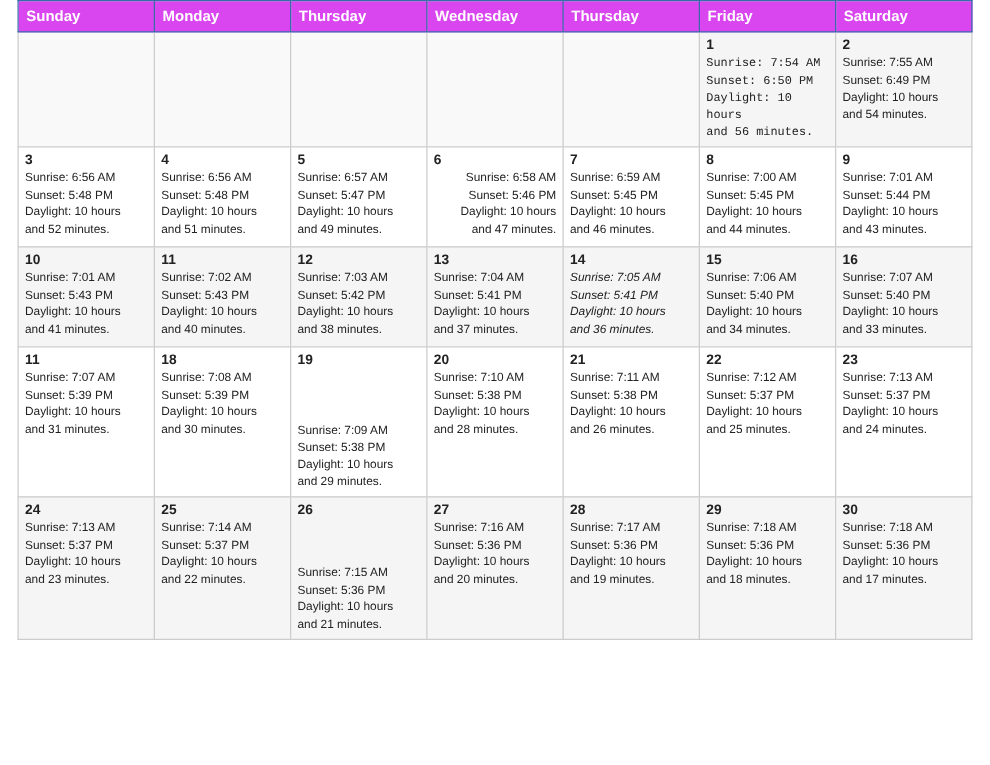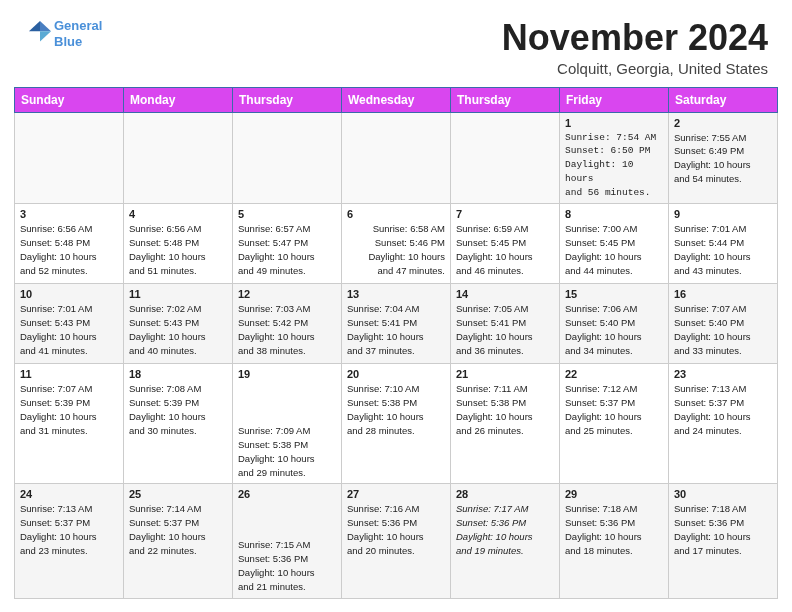--- a/index.html
+++ b/index.html
@@ -101,39 +101,20 @@
       color: #222;
     }
     .empty-cell {
       background: #f9f9f9 !important;
     }
   </style>
 </head>
 <body>
 
 <div class="page">
-  <div class="header">
-    <div class="logo">
-      <div>
-        <svg class="logo-icon" viewBox="0 0 38 38" width="38" height="38">
-          <polygon points="19,4 34,18 19,18" fill="#4a7fc1"></polygon>
-          <polygon points="19,18 34,18 19,32" fill="#5aaad4"></polygon>
-          <polygon points="4,18 19,4 19,18" fill="#2a5fa0"></polygon>
-        </svg>
-      </div>
-      <div class="logo-text">
-        <div><span>General</span></div>
-        <div style="color:#4a90d9;">Blue</div>
-      </div>
-    </div>
-    <div class="title-block">
-      <div class="month-title">November 2024</div>
-      <div class="location">Colquitt, Georgia, United States</div>
-    </div>
-  </div>
 
   <div class="calendar">
     <table>
       <thead>
         <tr>
         <th>Sunday</th>
             <th>Monday</th>
             <th>Thursday</th>
             <th>Wednesday</th>
             <th>Thursday</th>
@@ -238,21 +219,21 @@
             </td>
             <td>
               <span class="day-num">13</span>
               <div class="day-info" style="white-space: pre-line;">Sunrise: 7:04 AM
 Sunset: 5:41 PM
 Daylight: 10 hours
 and 37 minutes.</div>
             </td>
             <td>
               <span class="day-num">14</span>
-              <div class="day-info" style="white-space: pre-line;">Sunrise: 7:05 AM
+              <div class="day-info" style="white-space: pre-line; font-style: italic;">Sunrise: 7:05 AM
 Sunset: 5:41 PM
 Daylight: 10 hours
 and 36 minutes.</div>
             </td>
             <td>
               <span class="day-num">15</span>
               <div class="day-info" style="white-space: pre-line;">Sunrise: 7:06 AM
 Sunset: 5:40 PM
 Daylight: 10 hours
 and 34 minutes.</div>
@@ -340,21 +321,21 @@
             </td>
             <td>
               <span class="day-num">27</span>
               <div class="day-info" style="white-space: pre-line;">Sunrise: 7:16 AM
 Sunset: 5:36 PM
 Daylight: 10 hours
 and 20 minutes.</div>
             </td>
             <td>
               <span class="day-num">28</span>
-              <div class="day-info" style="white-space: pre-line; font-style: italic;">Sunrise: 7:17 AM
+              <div class="day-info" style="white-space: pre-line;">Sunrise: 7:17 AM
 Sunset: 5:36 PM
 Daylight: 10 hours
 and 19 minutes.</div>
             </td>
             <td>
               <span class="day-num">29</span>
               <div class="day-info" style="white-space: pre-line;">Sunrise: 7:18 AM
 Sunset: 5:36 PM
 Daylight: 10 hours
 and 18 minutes.</div>

